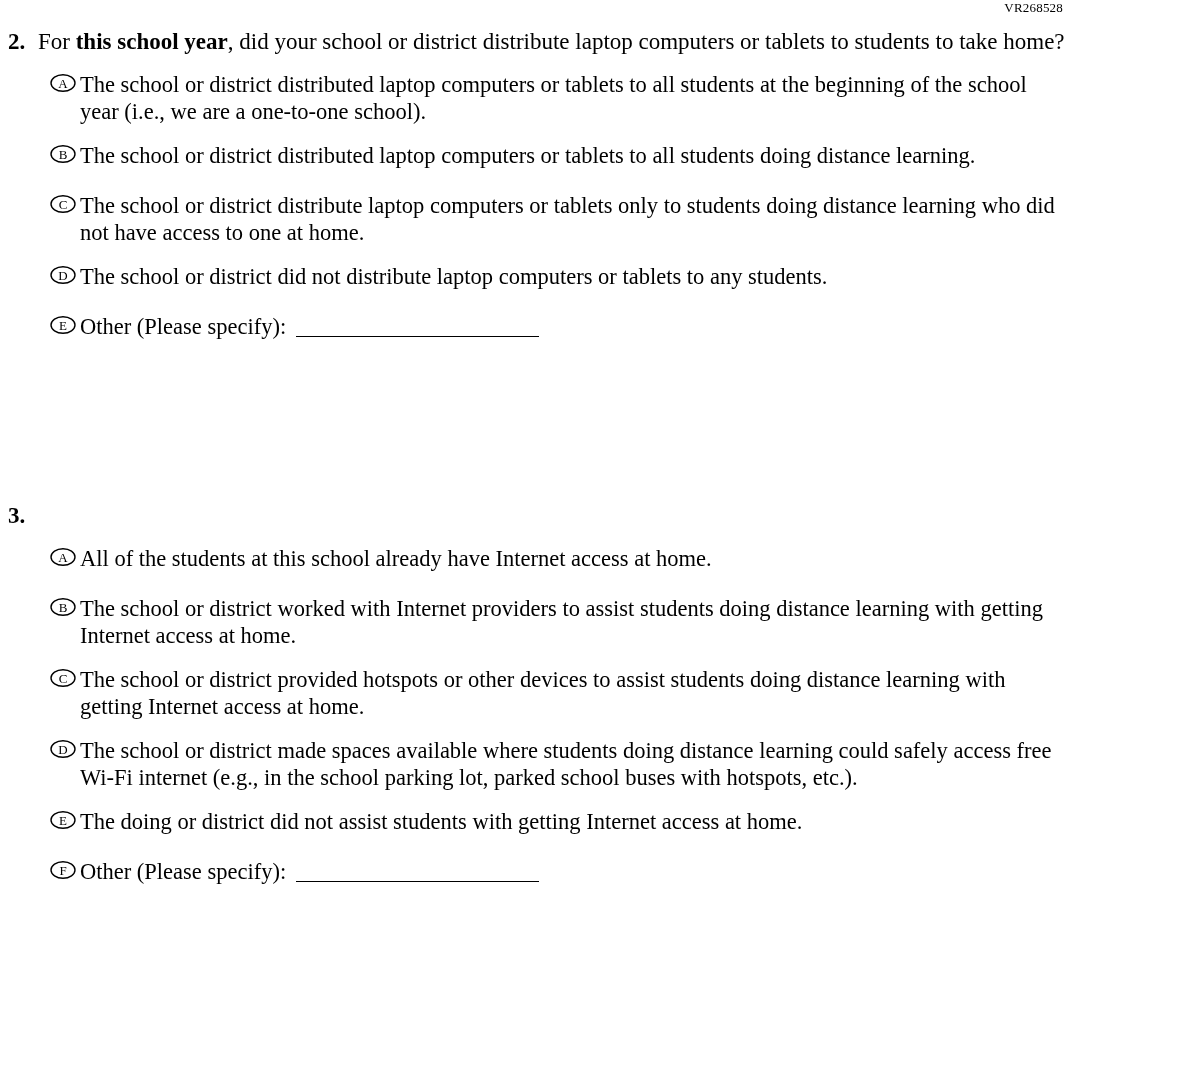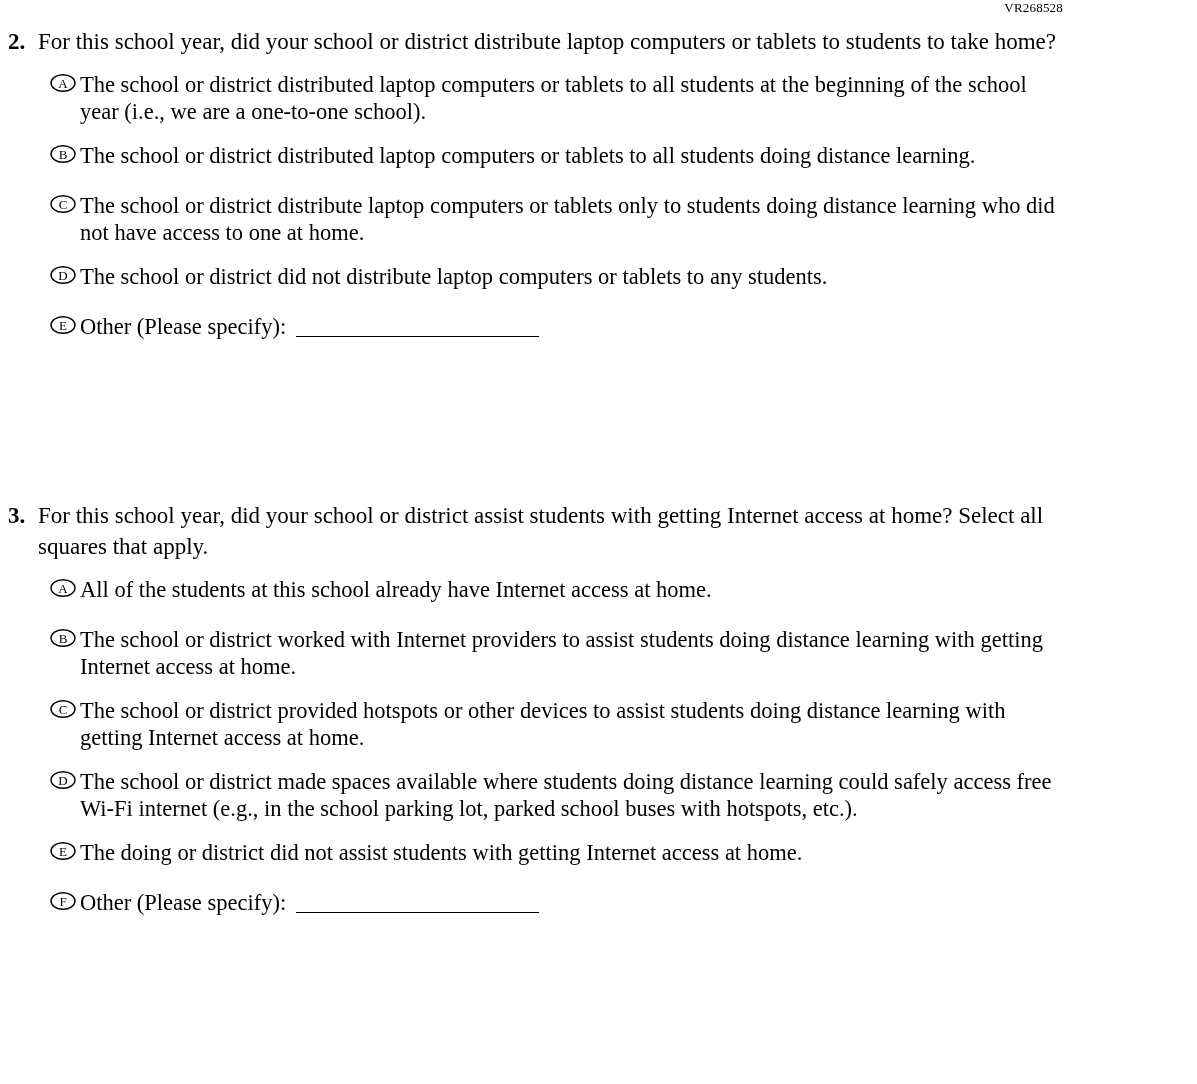--- a/index.html
+++ b/index.html
@@ -44,21 +44,21 @@
     width: 30px;
     flex: 0 0 30px;
     text-align: left;
   }
   .q-text {
     font-size: 23px;
     line-height: 31px;
     max-width: 1040px;
   }
   .q-text b {
-    font-weight: normal;
+    font-weight: bold;
   }
   .options {
     margin-top: 12px;
     padding-left: 46px;
   }
   .option {
     display: flex;
     align-items: flex-start;
     margin-bottom: 15px;
   }
@@ -159,23 +159,20 @@
 
     </div>
   </div>
 
   <div class="spacer-1"></div>
 
 
   <div class="question-block q3-head">
     <div class="q-head">
       <div class="q-num">3.</div>
-      <div class="q-text">
-        <span>For </span><b>this school year</b><span>, did your school or district assist students with getting Internet access at home? Select </span><b>all</b><span> squares that apply.</span>
-      </div>
     </div>
 
     <div class="options">
 
       <div class="option">
         <span class="bubble">
           <svg width="26" height="20" viewBox="0 0 26 20">
               <ellipse cx="13" cy="10" rx="12" ry="8.2" fill="none" stroke="#000" stroke-width="1.4"></ellipse>
               <text x="13" y="15" font-family="Liberation Serif, serif" font-size="13" text-anchor="middle" fill="#000">A</text>
             </svg>

